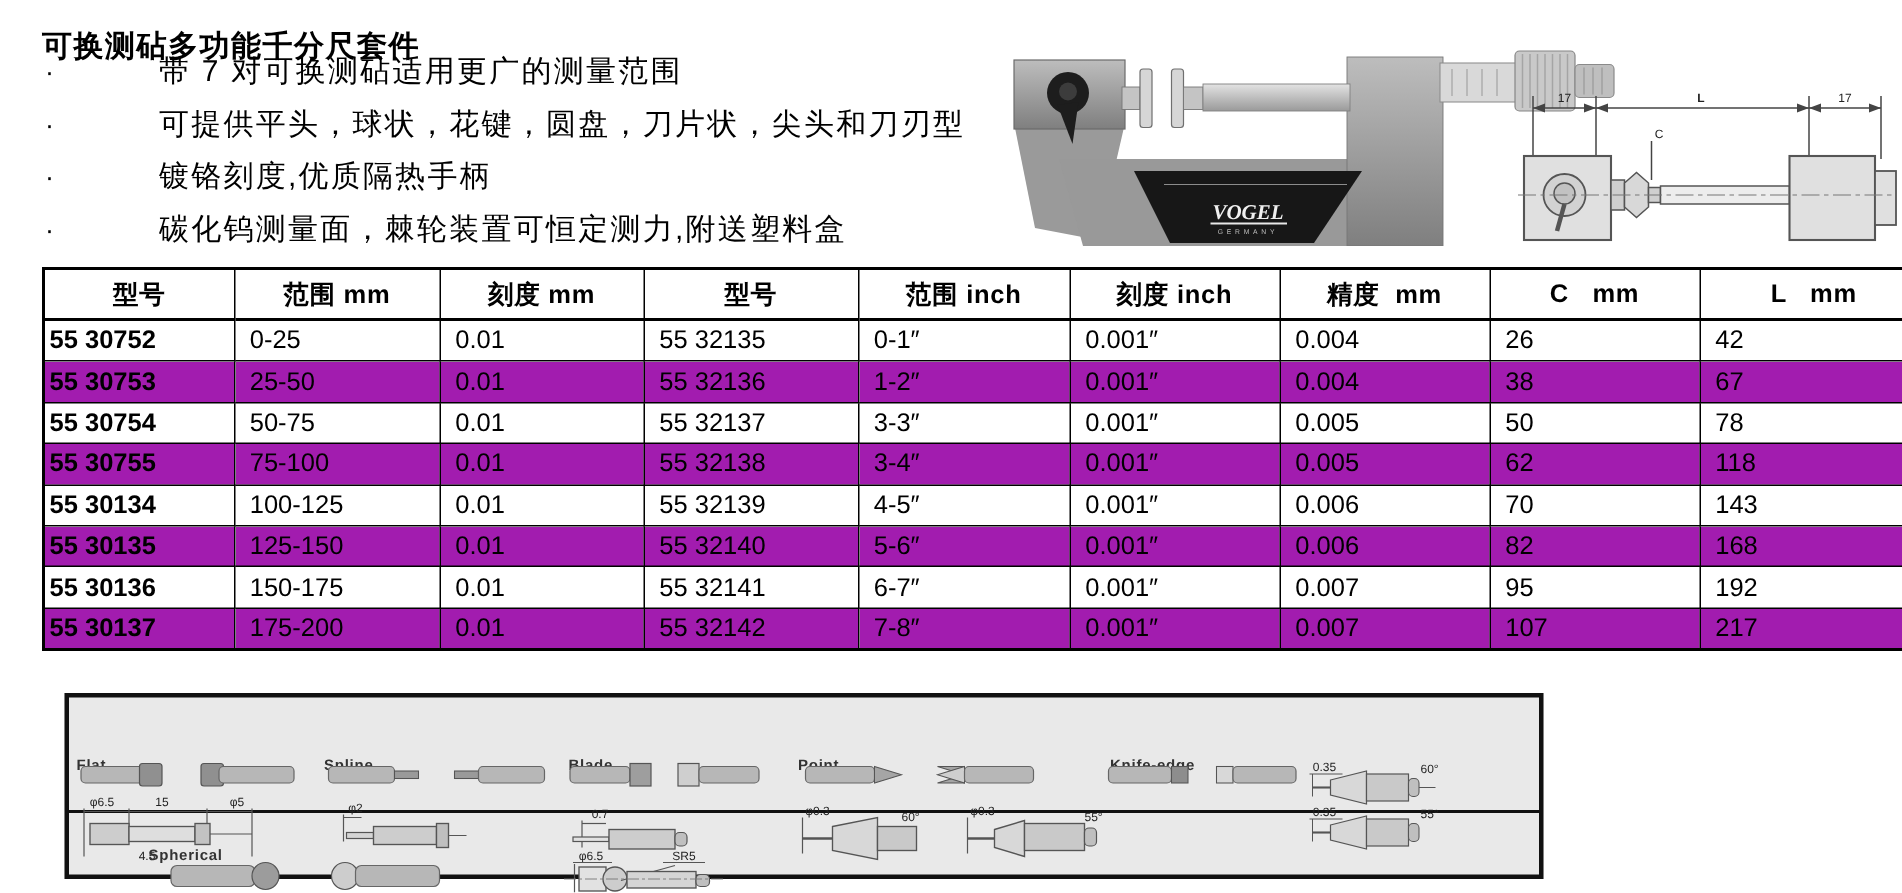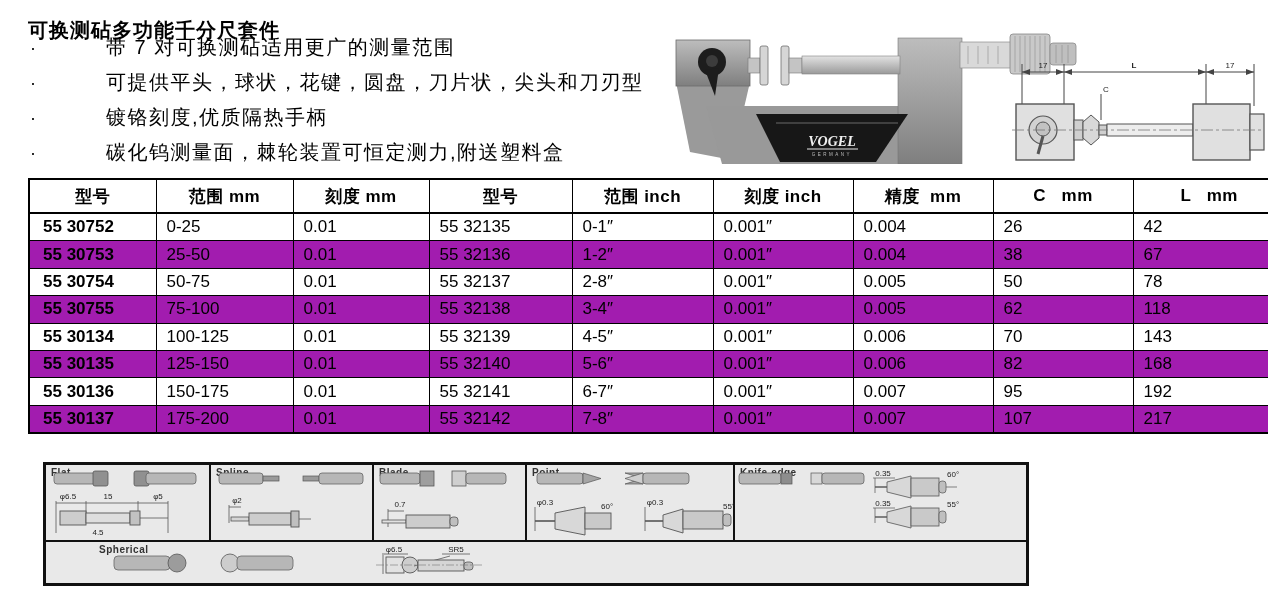--- a/index.html
+++ b/index.html
@@ -34,29 +34,29 @@
   }
   .spec-table th,.spec-table td{
     border:1px solid #000;overflow:hidden;white-space:pre;
   }
   .spec-table{border:2px solid #000;}
   .spec-table th{
     height:30px;font-weight:bold;text-align:center;
     border-bottom:2px solid #000;letter-spacing:.5px;
   }
   .spec-table td{height:26.4px;padding:0 0 0 10px;text-align:left;}
-  .spec-table td.b{font-weight:bold;padding-left:13px;}
+  .spec-table td.b{font-weight:bold;padding-left:3px;}
   .spec-table tr.alt td{background:#a21caf;}
   
   .anvil-panel{
     position:absolute;left:43px;top:462px;width:980px;height:118px;
     border:3px solid #111;background:#e9e9e9;
     display:flex;flex-direction:column;box-sizing:content-box;
   }
-  .prow{display:flex;}
+  .prow{display:flex;align-items:center;}
   .prow1{height:75px;border-bottom:2px solid #111;}
   .prow2{flex:1;margin-left:48px;}
   .acell{position:relative;border-right:2px solid #111;box-sizing:border-box;}
   .acell:last-child{border-right:none;}
   .acell .albl{
     position:absolute;top:2px;left:5px;
     font-size:10px;font-weight:bold;color:#333;letter-spacing:.5px;
   }
   .acell svg{position:absolute;left:0;top:0;}
   .dimtxt{font-family:"Liberation Sans",sans-serif;font-size:8px;fill:#222;}
@@ -227,21 +227,21 @@
         <td>0.001″</td>
         <td>0.004</td>
         <td>38</td>
         <td>67</td>
       </tr>
       <tr>
         <td class="b">55 30754</td>
         <td>50-75</td>
         <td>0.01</td>
         <td>55 32137</td>
-        <td>2-8″</td>
+        <td>3-3″</td>
         <td>0.001″</td>
         <td>0.005</td>
         <td>50</td>
         <td>78</td>
       </tr>
       <tr class="alt">
         <td class="b">55 30755</td>
         <td>75-100</td>
         <td>0.01</td>
         <td>55 32138</td>

